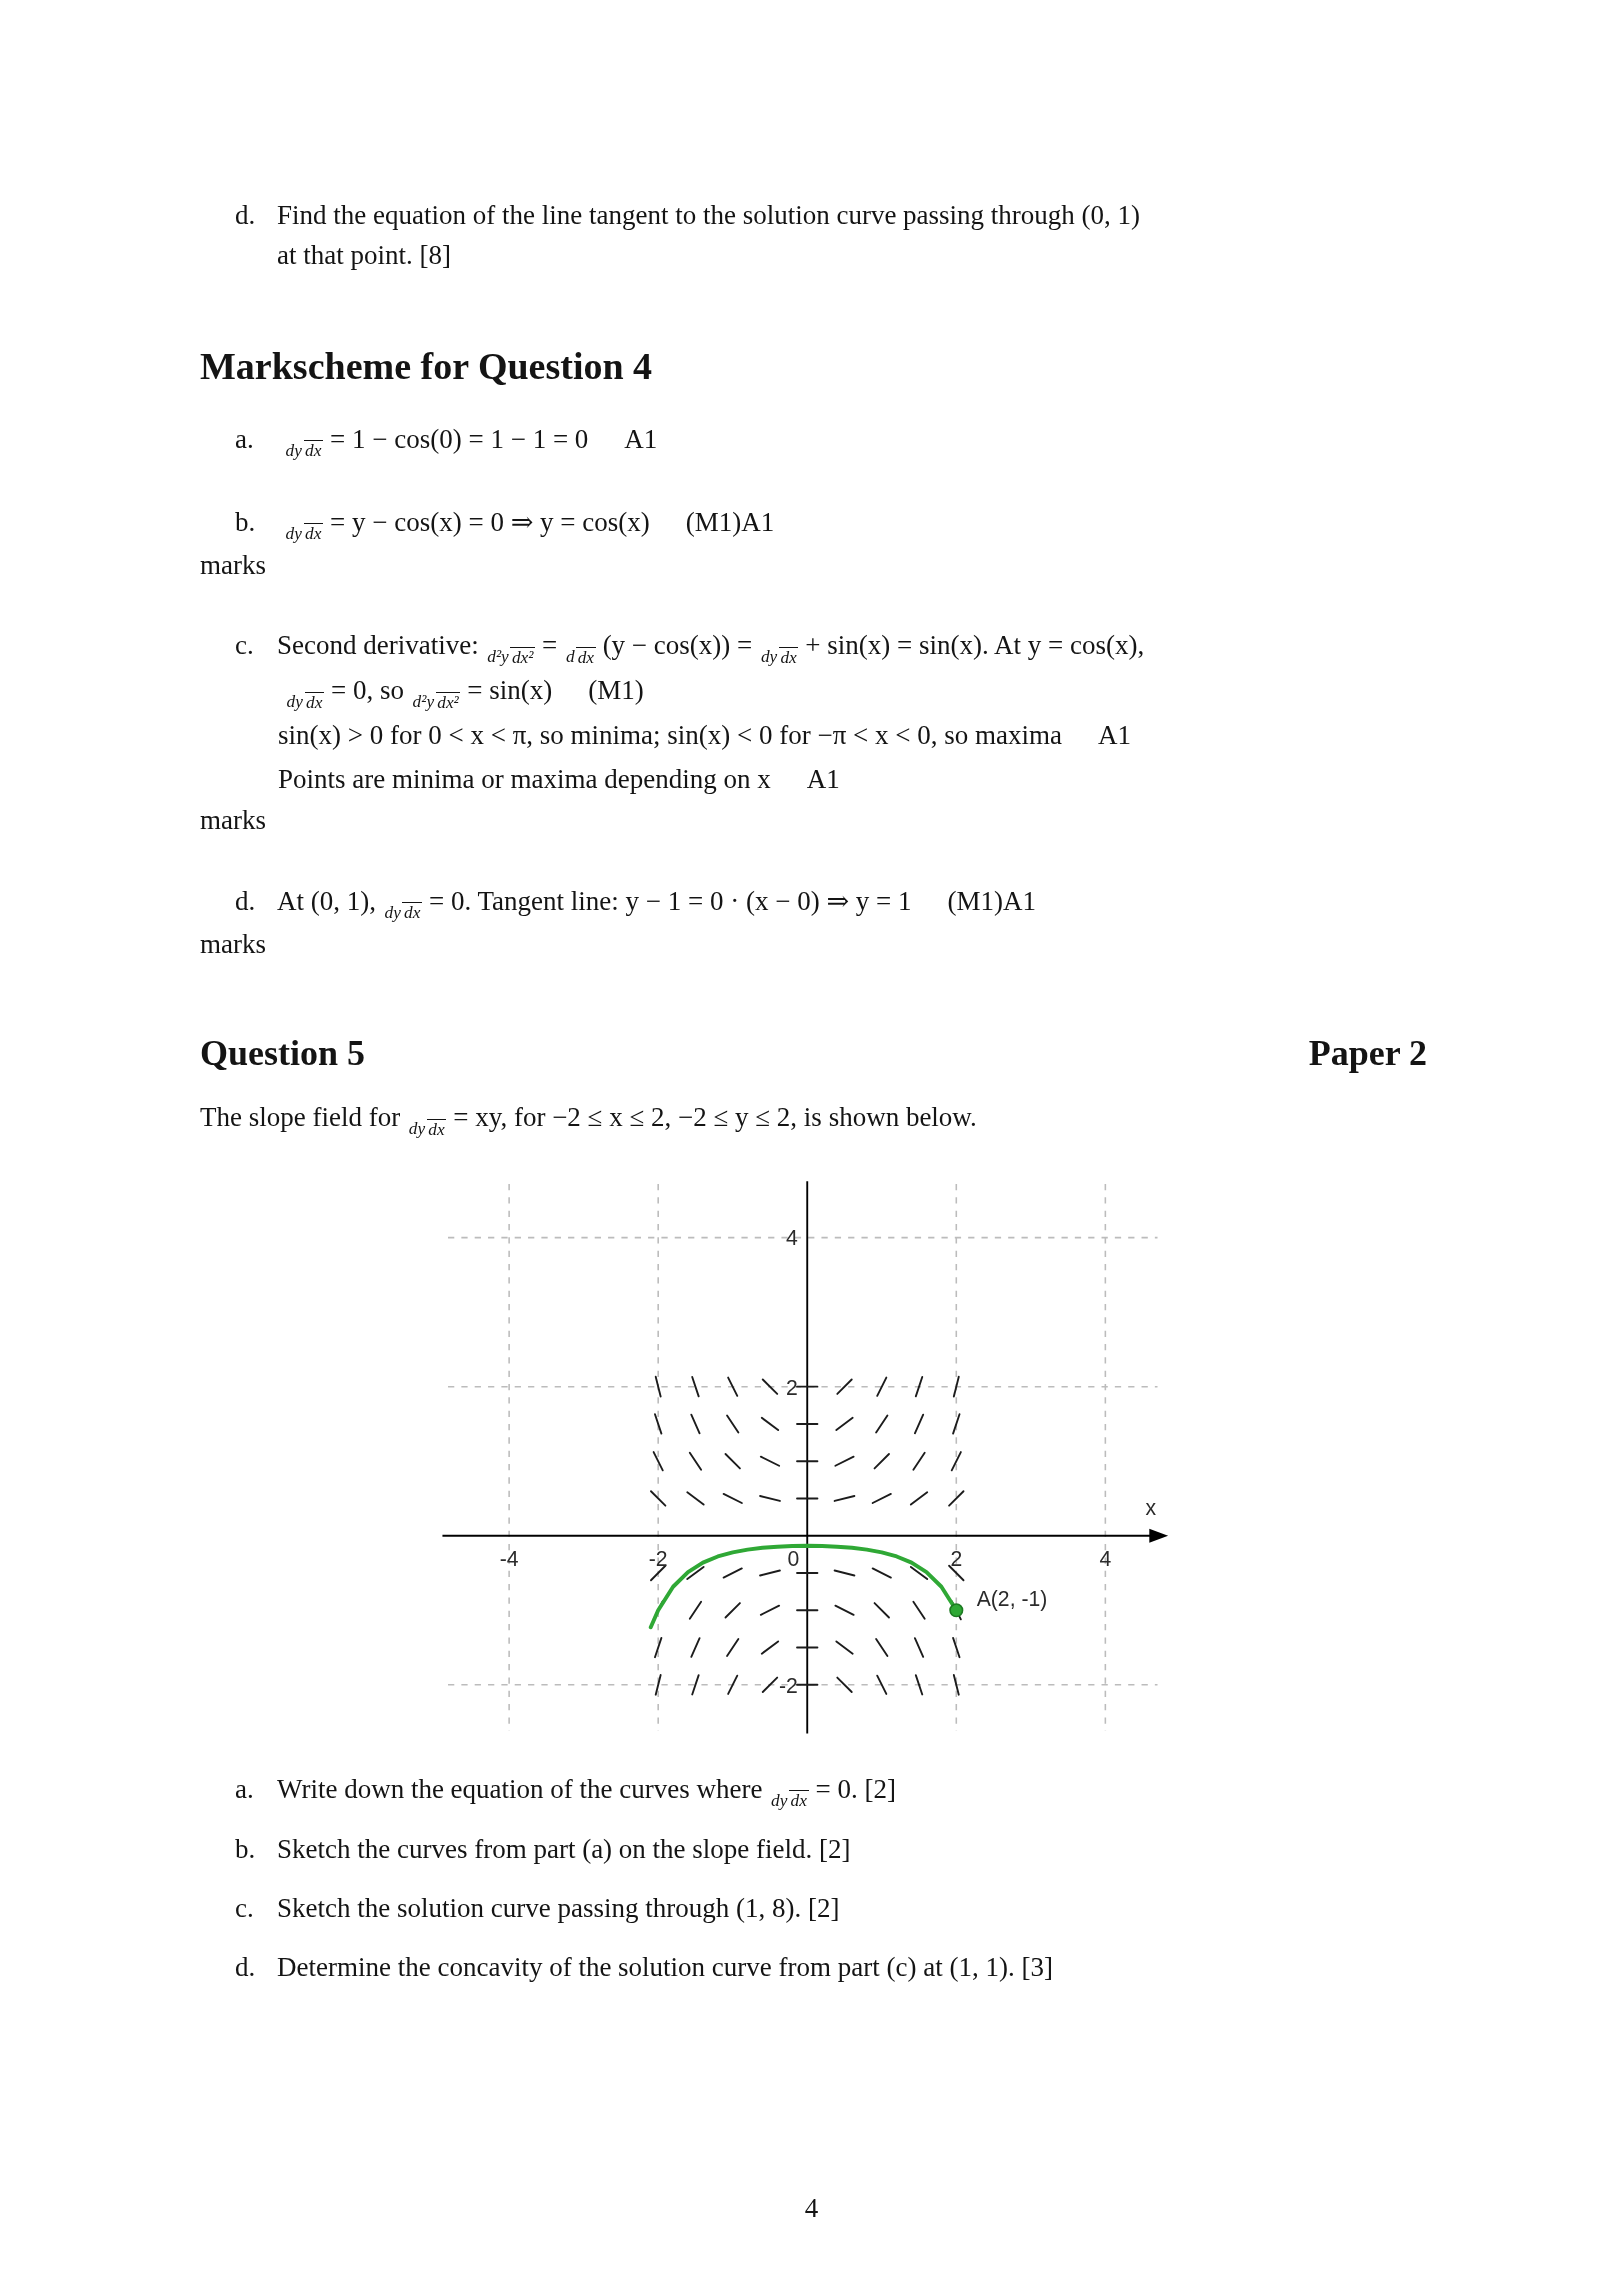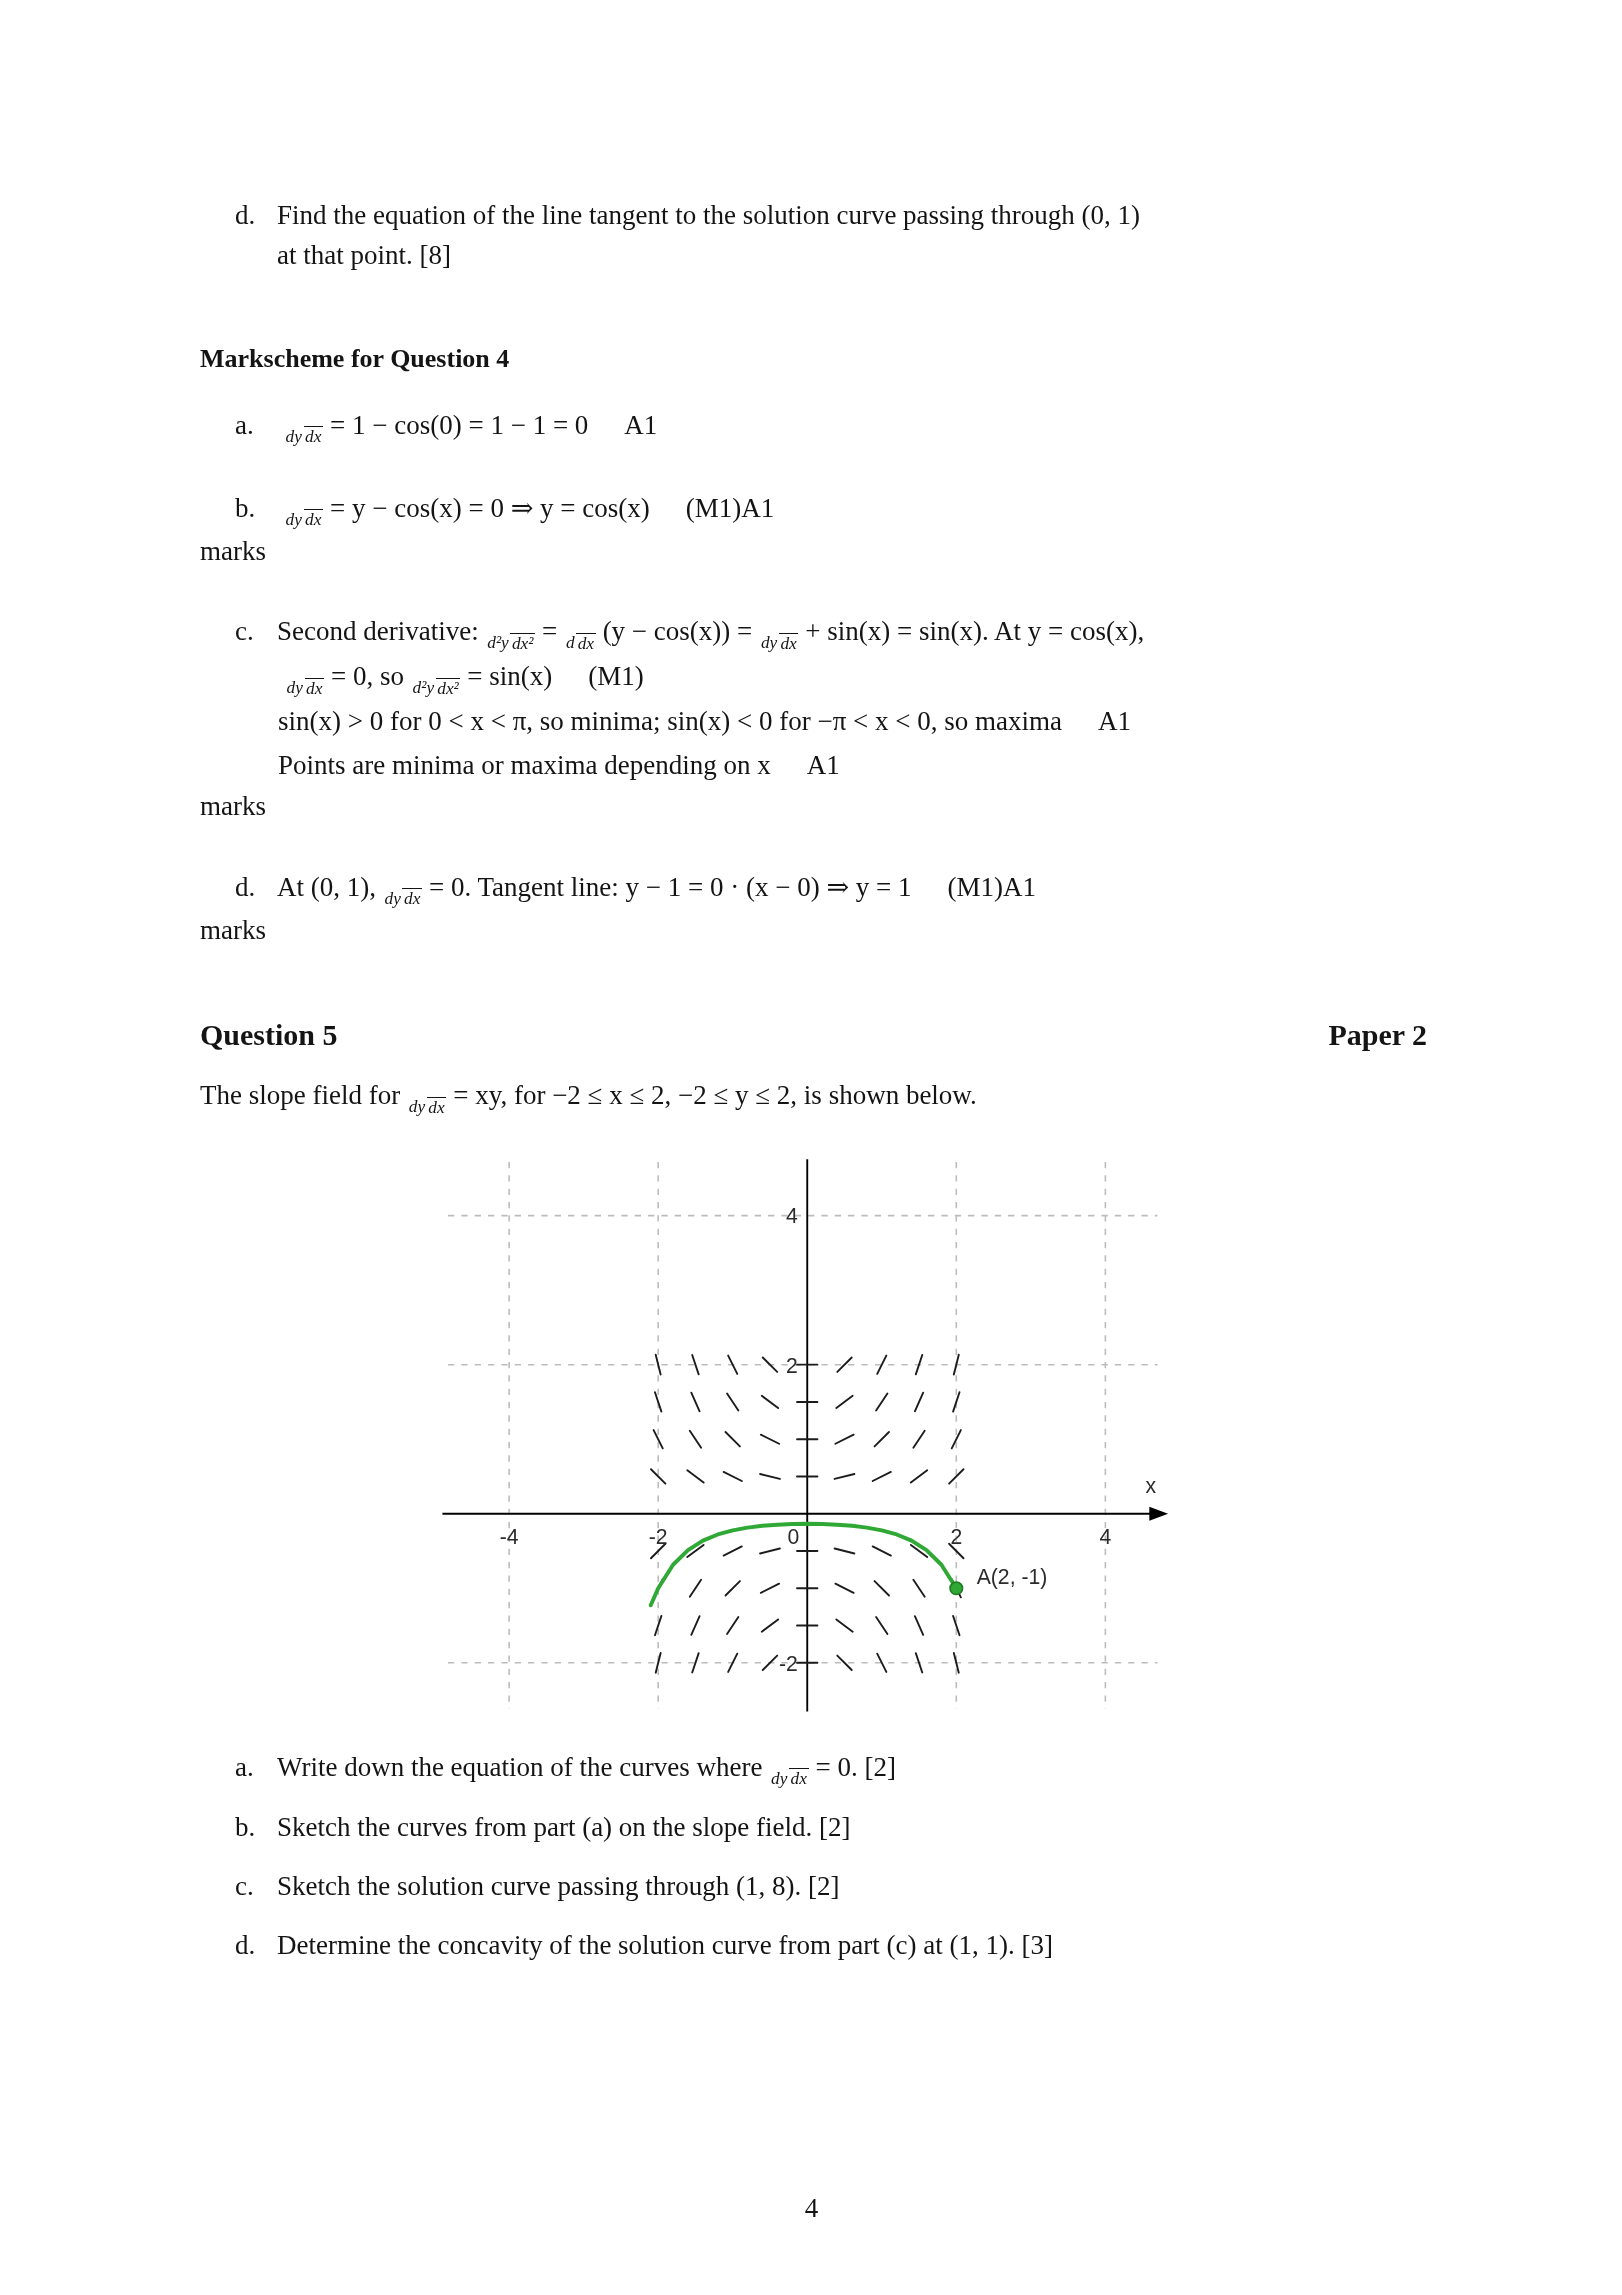--- a/index.html
+++ b/index.html
@@ -11,39 +11,39 @@
     color:#141414;
     overflow:hidden;
   }
   .content{position:absolute;left:200px;right:196px;top:0;}
   .spacer-top{height:196px;}
 
   .item{display:flex;padding-left:35px;font-size:27px;line-height:1.48;}
   .item .marker{flex:none;width:42px;}
   .item .item-body{flex:1;font-family:Liberation Serif, serif;}
 
-  .ms-title{font-size:26px;font-weight:bold;margin:68px 0 31px 0;}
+  .ms-title{font-size:38px;font-weight:bold;margin:68px 0 31px 0;}
 
   .ms-block{margin-bottom:41px;}
   .ms-line{padding-left:35px;font-size:27px;line-height:1.5;margin-bottom:3.1px;}
   .ms-line .marker{display:inline-block;min-width:42px;}
   .ms-line.cont{padding-left:78px;}
   .ms-note{font-size:27px;line-height:1.4;margin-top:3.1px;}
   .badge{margin-left:36px;}
 
   .frac{
     display:inline-flex;align-items:center;
     font-size:17.3px;line-height:1.12;font-style:italic;
     vertical-align:-7.9px;margin:0 7px;
   }
   .frac .den{border-top:1.6px solid #141414;padding:0 1.6px;}
   .frac .num{padding:0 1.6px;}
 
   .q5-head{display:flex;justify-content:space-between;align-items:baseline;
-    margin-top:68px;font-size:30px;font-weight:bold;}
+    margin-top:68px;font-size:36px;font-weight:bold;}
   .q5-intro{margin-top:23.6px;font-size:27px;line-height:1.5;}
 
   .figure{width:769px;margin:39px auto 35px auto;position:relative;left:11px;}
   .figure svg{display:block;}
   .figure text{font-family:"Liberation Sans","DejaVu Sans",sans-serif;font-size:27px;fill:#2b2b2b;}
   #grid-dashes line{stroke:#bcbcbc;stroke-width:2;stroke-dasharray:8 9;}
   #slope-ticks line{stroke:#1c1c1c;stroke-width:2.4;stroke-linecap:round;}
   #solution-curve{fill:none;stroke:#2fa835;stroke-width:5;stroke-linecap:round;stroke-linejoin:round;}
   #point-a-dot{fill:#2fa835;stroke:#1d7a22;stroke-width:2;}
   .axis{stroke:#000000;stroke-width:2.4;}

